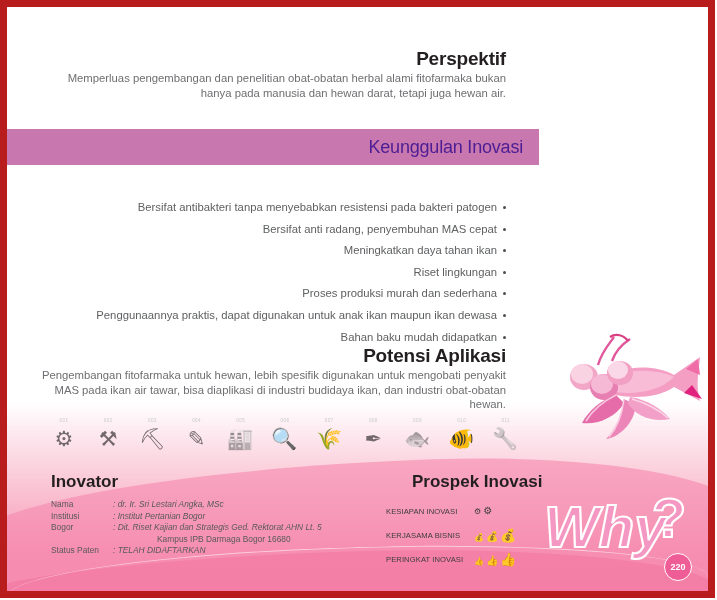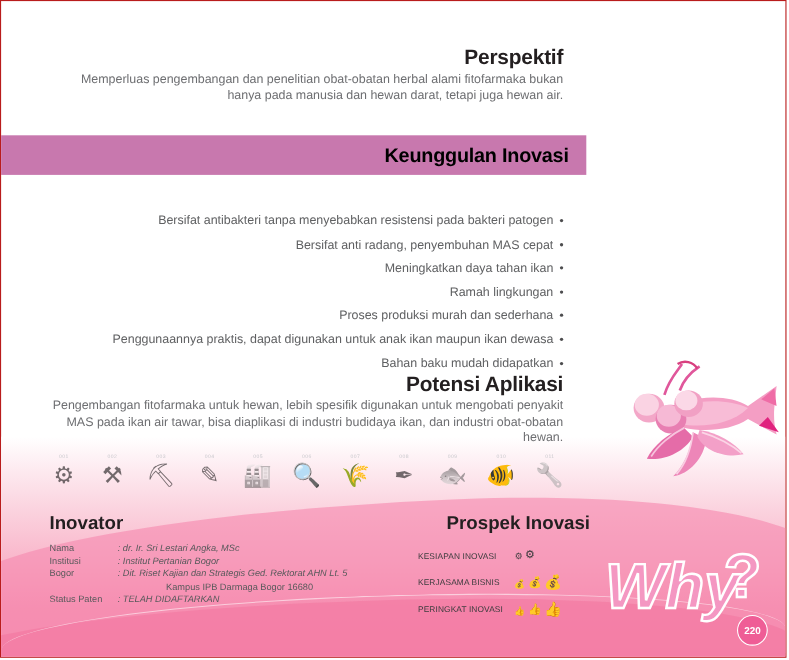--- a/index.html
+++ b/index.html
@@ -1,20 +1,20 @@
 <!DOCTYPE html>
 <html><head>
 <meta charset="utf-8">
 <style>
   html,body{margin:0;padding:0;background:#fff;}
   body{width:717px;height:600px;font-family:"Liberation Sans",sans-serif;overflow:hidden;}
 
   #page{
     position:relative;width:715px;height:598px;
-    border:1px solid #b91c1c;
+    border:7px solid #b91c1c;
     background:#ffffff;
     overflow:hidden;
     box-sizing:border-box;
   }
 
   
   .pink-field{
     position:absolute;left:0;right:0;top:396px;bottom:0;
     background:linear-gradient(to bottom,#ffffff 0%,#fde9ef 16%,#fbd2de 34%,#f9b4c9 58%,#f794b3 78%,#f58aad 100%);
   }
@@ -49,21 +49,21 @@
     text-align:right;font-size:11.3px;color:#6d6e71;line-height:14.5px;
   }
 
   
   .banner{
     position:absolute;left:-8px;top:122px;width:540px;height:36px;
     background:#c878ae;
   }
   .banner-label{
     position:absolute;right:16px;top:8px;
-    color:#000000;font-size:18px;font-weight:bold;letter-spacing:-.2px;
+    color:#4c1d95;font-size:18px;font-weight:normal;letter-spacing:-.2px;
   }
 
   
   #bullets{
     position:absolute;left:60px;right:202px;top:194px;
     text-align:right;
   }
   .bullet-row{
     font-size:11.3px;color:#5f6062;line-height:13px;
     margin-bottom:8.6px;white-space:nowrap;
@@ -146,21 +146,21 @@
   <div id="perspektif-body">Memperluas pengembangan dan penelitian obat-obatan herbal alami fitofarmaka bukan hanya pada manusia dan hewan darat, tetapi juga hewan air.</div>
 
   <div class="banner">
     <div class="banner-label">Keunggulan Inovasi</div>
   </div>
 
   <div id="bullets">
       <div class="bullet-row"><span>Bersifat antibakteri tanpa menyebabkan resistensi pada bakteri patogen</span><span class="dot"></span></div>
       <div class="bullet-row"><span>Bersifat anti radang, penyembuhan MAS cepat</span><span class="dot"></span></div>
       <div class="bullet-row"><span>Meningkatkan daya tahan ikan</span><span class="dot"></span></div>
-      <div class="bullet-row"><span>Ramah lingkungan</span><span class="dot"></span></div>
+      <div class="bullet-row"><span>Riset lingkungan</span><span class="dot"></span></div>
       <div class="bullet-row"><span>Proses produksi murah dan sederhana</span><span class="dot"></span></div>
       <div class="bullet-row"><span>Penggunaannya praktis, dapat digunakan untuk anak ikan maupun ikan dewasa</span><span class="dot"></span></div>
       <div class="bullet-row"><span>Bahan baku mudah didapatkan</span><span class="dot"></span></div>
     </div>
 
   <div class="sec-title" id="potensi-title">Potensi Aplikasi</div>
   <div id="potensi-body">Pengembangan fitofarmaka untuk hewan, lebih spesifik digunakan untuk mengobati penyakit MAS pada ikan air tawar, bisa diaplikasi di industri budidaya ikan, dan industri obat-obatan hewan.</div>
 
   <div id="icon-strip">
       <div class="strip-item">

